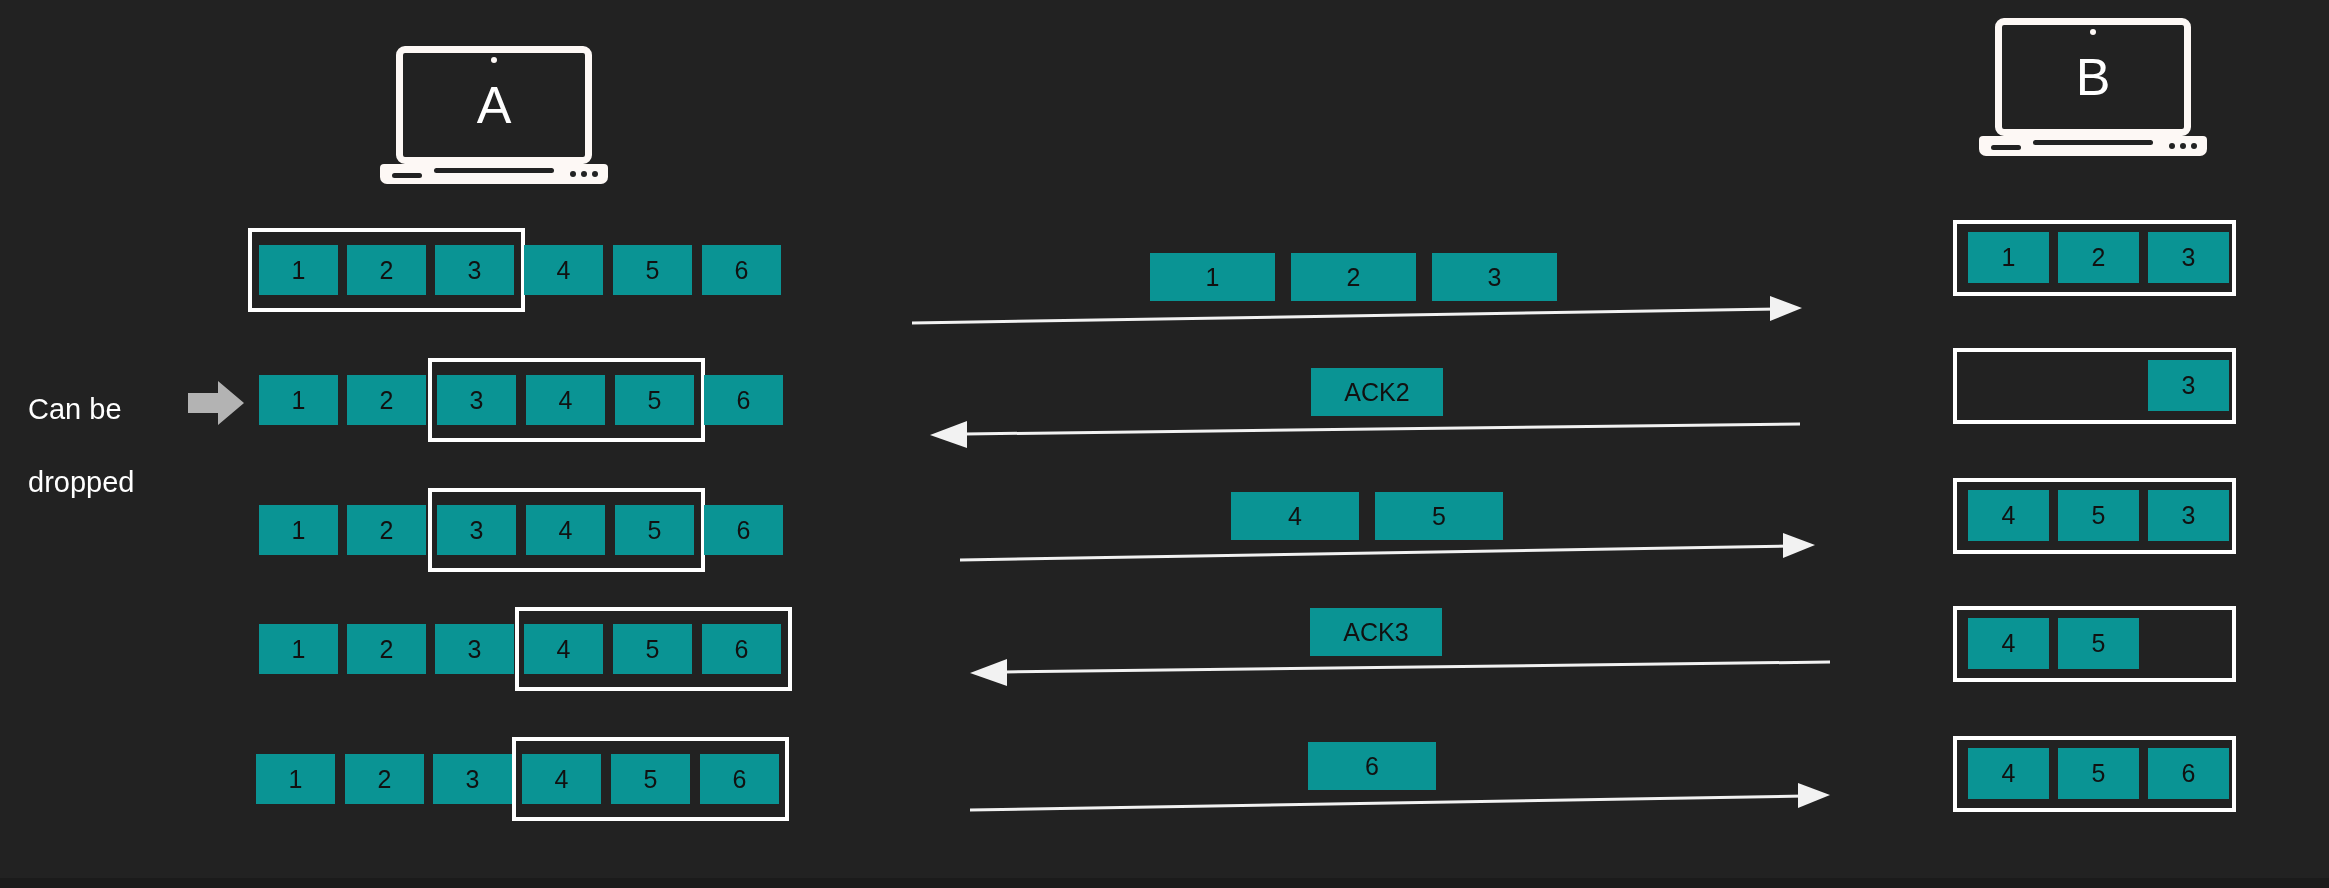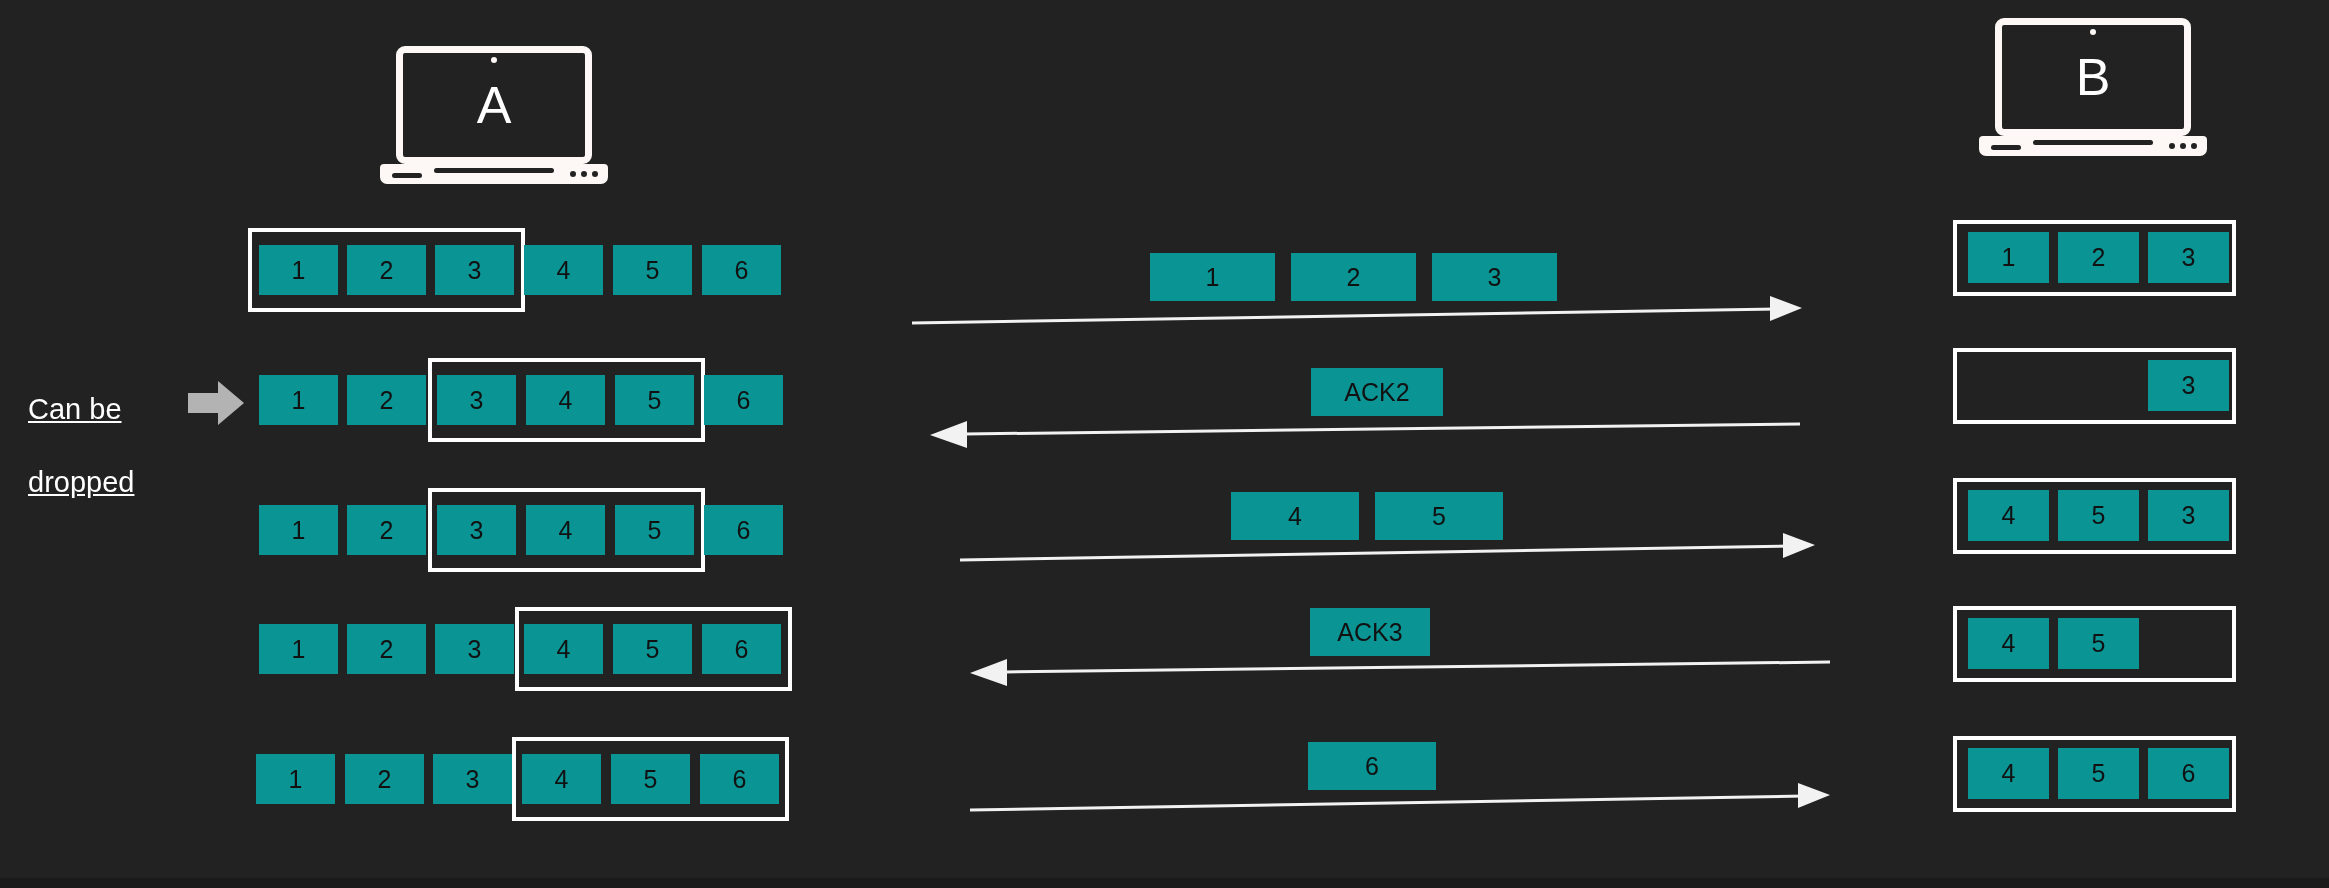--- a/index.html
+++ b/index.html
@@ -165,21 +165,21 @@
       <div class="dash"></div>
       <div class="notch"></div>
       <div class="dots">
         <i></i>
           <i></i>
           <i></i>
       </div>
     </div>
   </div>
 
-  <div class="drop-label" style="left:28px; top:355px; width:170px;text-decoration:underline;">
+  <div class="drop-label" style="left:28px; top:355px; width:170px;">
     <div>Can be</div>
     <div>dropped</div>
   </div>
 
   <svg class="grey-arrow" style="left:188px; top:379px;" width="56" height="48" viewBox="0 0 56 48">
     <path d="M0,14 L30,14 L30,2 L56,24 L30,46 L30,34 L0,34 Z" fill="#b3b3b3"></path>
   </svg>
 
   <div>
     <div class="win-frame" style="left:248px; top:228px; width:277px; height:84px;"></div>
@@ -252,21 +252,21 @@
   <div>
     <div class="cell" style="left:1231px; top:492px; width:128px; height:48px;">4</div>
     <div class="cell" style="left:1375px; top:492px; width:128px; height:48px;">5</div>
     <svg class="arrow-svg" style="left:960px; top:528px;" width="855" height="40" viewBox="0 0 855 40">
       <path d="M0,32 L830,18" stroke="#f2f2f2" stroke-width="3" fill="none"></path>
       <path d="M855,17 L823,5 L823,30 Z" fill="#f2f2f2"></path>
     </svg>
   </div>
 
   <div>
-    <div class="cell" style="left:1310px; top:608px; width:120px; height:48px;">ACK3</div>
+    <div class="cell" style="left:1310px; top:608px; width:132px; height:48px;">ACK3</div>
     <svg class="arrow-svg" style="left:965px; top:648px;" width="865" height="40" viewBox="0 0 865 40">
       <path d="M865,14 L40,24" stroke="#f2f2f2" stroke-width="3" fill="none"></path>
       <path d="M5,25 L42,11 L42,38 Z" fill="#f2f2f2"></path>
     </svg>
   </div>
 
   <div>
     <div class="cell" style="left:1308px; top:742px; width:128px; height:48px;">6</div>
     <svg class="arrow-svg" style="left:970px; top:778px;" width="860" height="40" viewBox="0 0 860 40">
       <path d="M0,32 L834,18" stroke="#f2f2f2" stroke-width="3" fill="none"></path>

